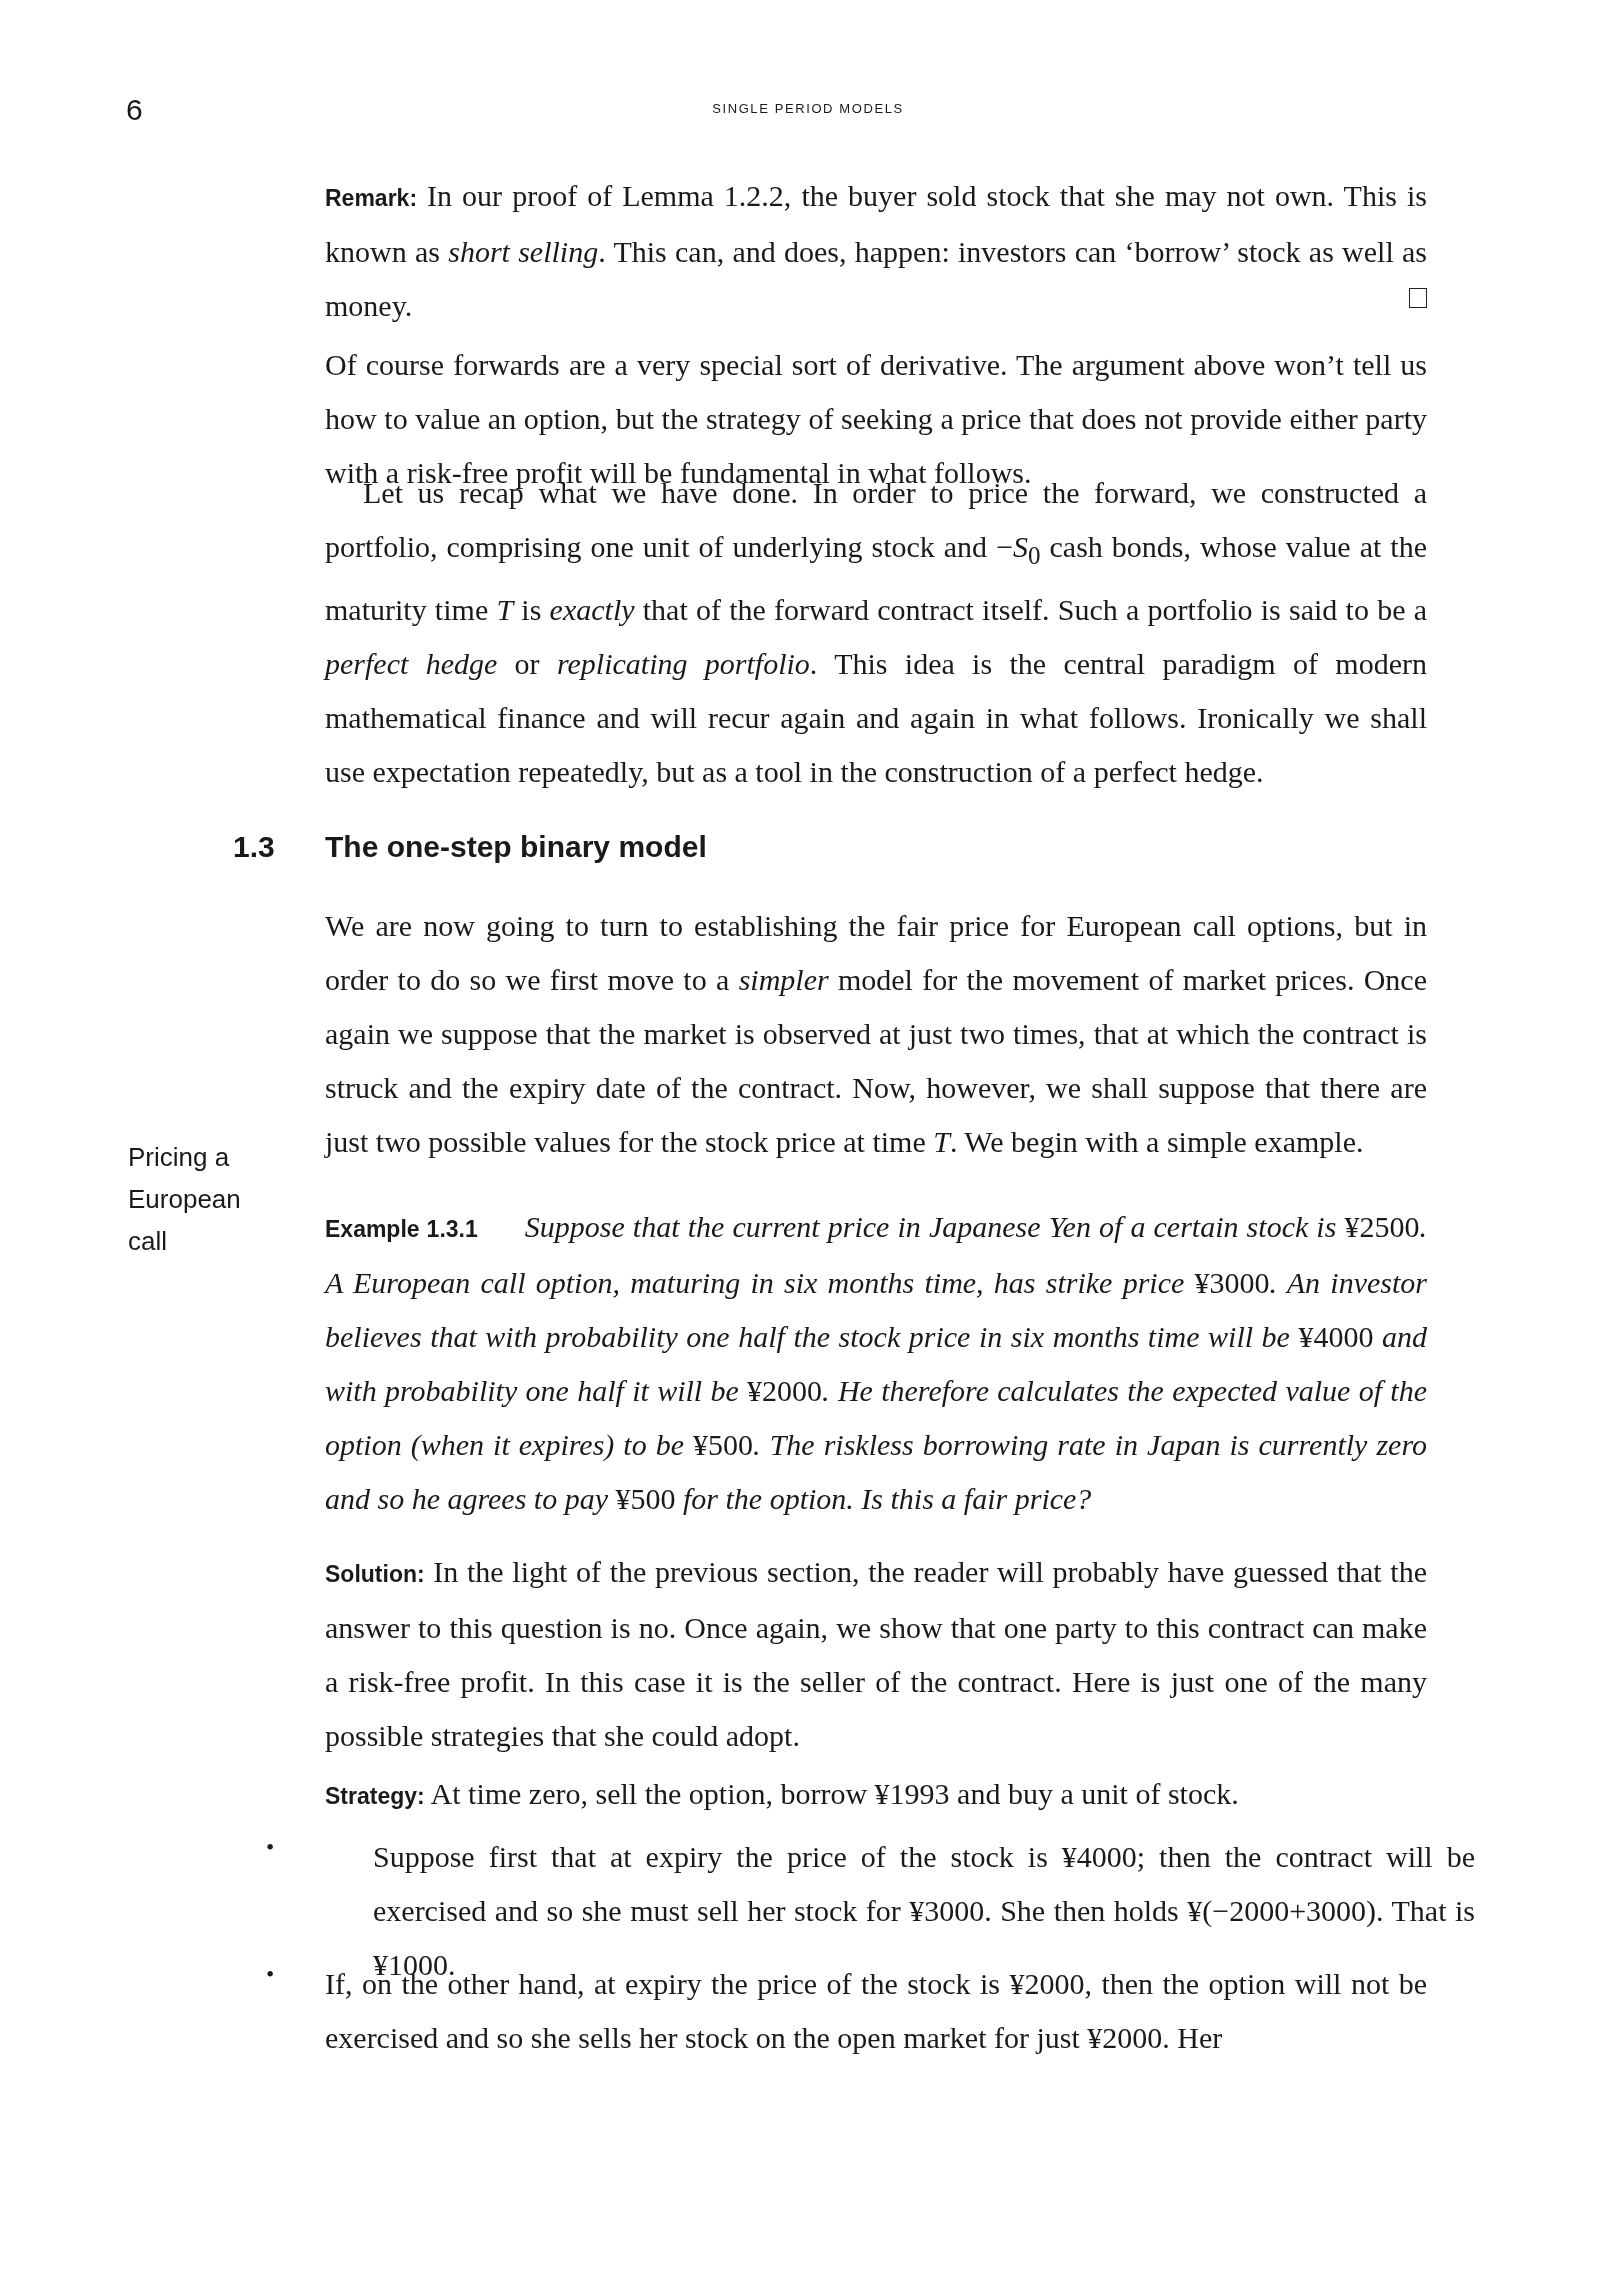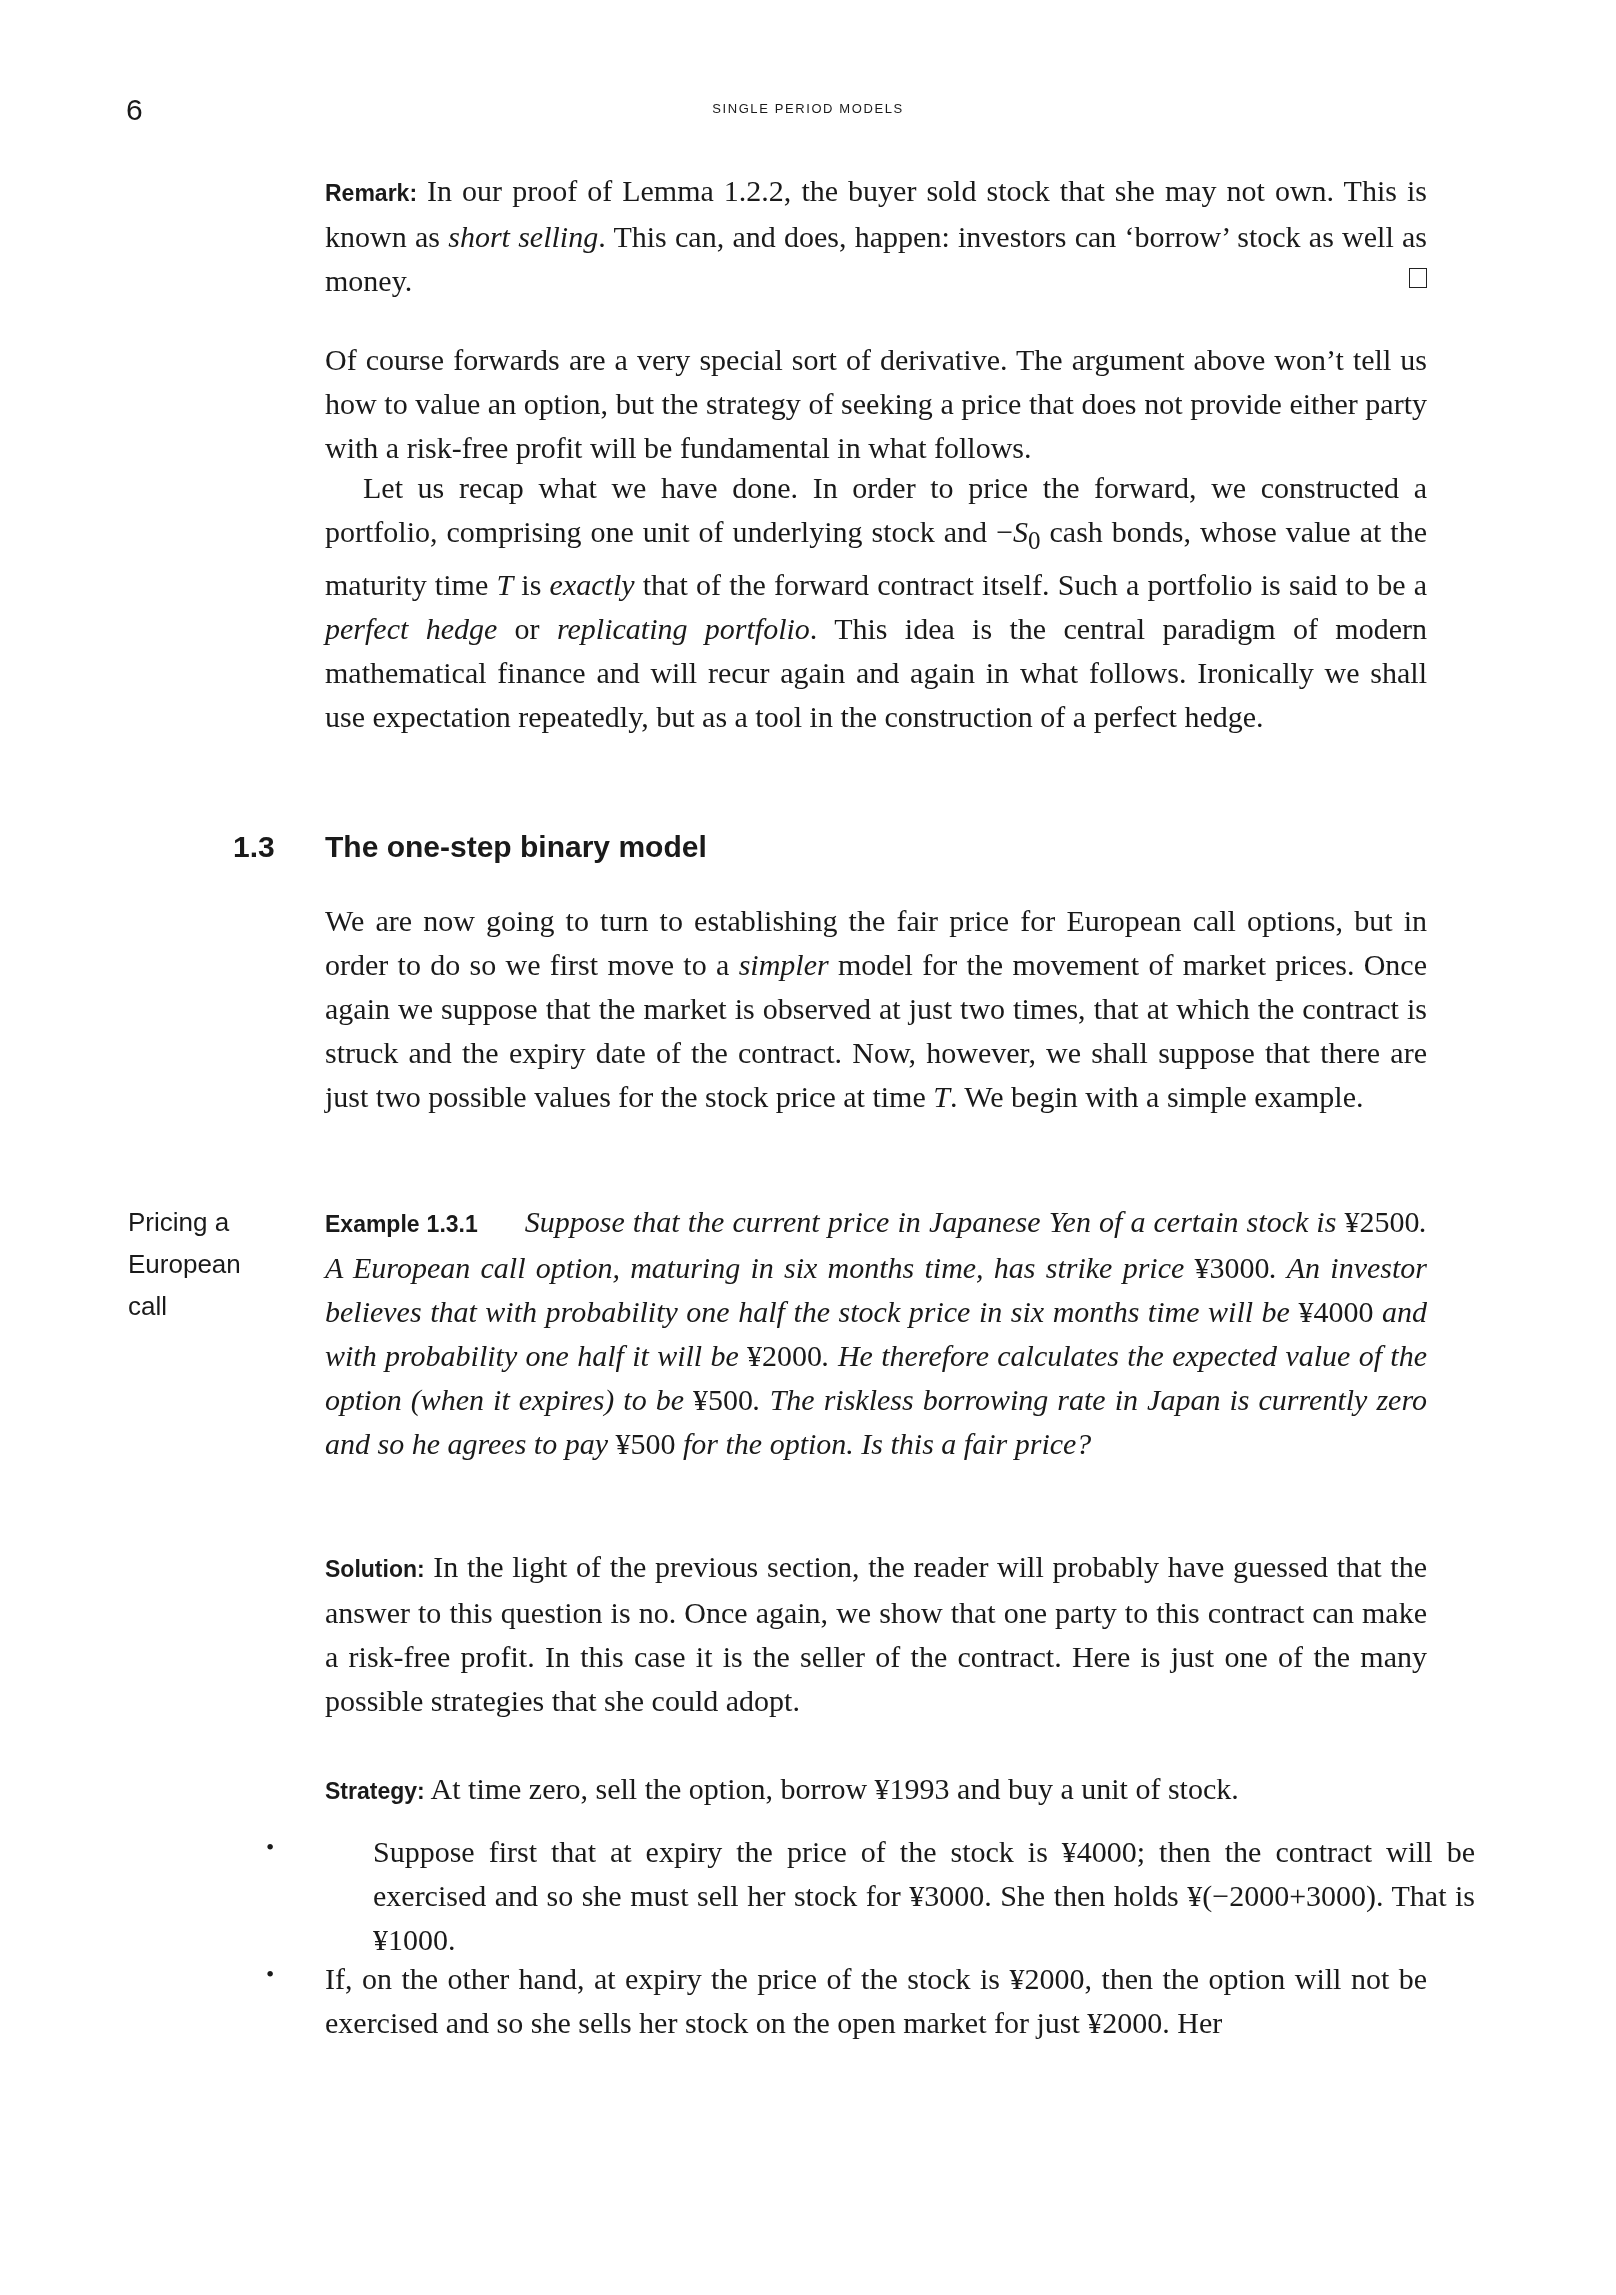--- a/index.html
+++ b/index.html
@@ -1,26 +1,26 @@
 <!DOCTYPE html>
 <html style="font-size:12.6px"><head>
 <meta charset="utf-8">
 <style>
   html,body{margin:0;padding:0;background:#fff;}
   body{width:1616px;height:2295px;position:relative;overflow:hidden;color:#1a1a1a;}
   #page-number{position:absolute;left:126px;top:93px;font-size:30px;font-family:"Liberation Sans",sans-serif;}
   #running-head{position:absolute;left:0;width:1616px;top:101px;text-align:center;font-family:"Liberation Sans",sans-serif;font-size:13px;letter-spacing:1.6px;}
-  .block{position:absolute;left:325px;width:1102px;font-family:"Liberation Serif",serif;font-size:30px;line-height:44px;text-align:justify;}
+  .block{position:absolute;left:325px;width:1102px;font-family:"Liberation Serif",serif;font-size:30px;line-height:54px;text-align:justify;}
   .lbl{font-family:"Liberation Sans",sans-serif;font-weight:bold;font-size:23px;}
   .indent{text-indent:38px;}
   em{font-style:italic;}
   .qed{float:right;display:inline-block;width:15.7px;height:17.3px;border:1.6px solid #222;margin-top:9.4px;}
   #sec-num{position:absolute;left:233px;top:830px;font-family:"Liberation Sans",sans-serif;font-weight:bold;font-size:30px;}
   #sec-title{position:absolute;left:325px;top:830px;font-family:"Liberation Sans",sans-serif;font-weight:bold;font-size:30px;}
-  #margin-note{position:absolute;left:128px;top:1201px;font-family:"Liberation Sans",sans-serif;font-size:26px;line-height:42px;width:134px;}
+  #margin-note{position:absolute;left:128px;top:1136px;font-family:"Liberation Sans",sans-serif;font-size:26px;line-height:42px;width:134px;}
   .bullet{position:absolute;left:266px;font-size:23.6px;}
   .ex-lbl{margin-right:47px;}
 </style>
 </head>
 <body>
 
 <div id="page-number">6</div>
 <div id="running-head">SINGLE PERIOD MODELS</div>
 
 <div class="block" style="top:169px;">

